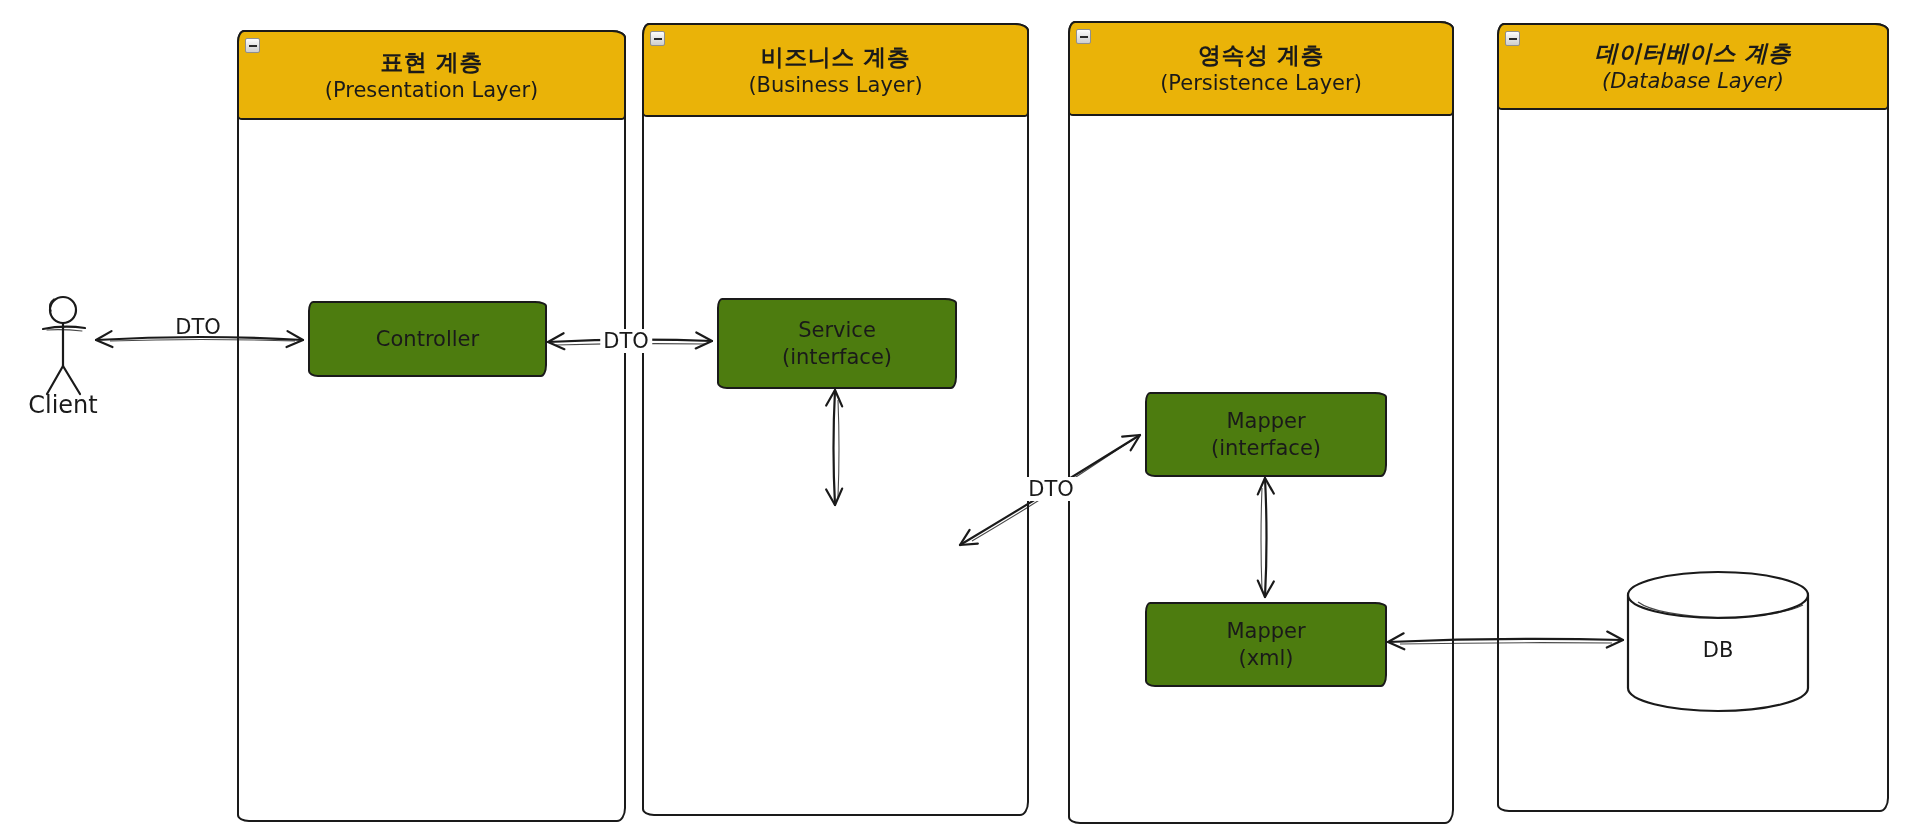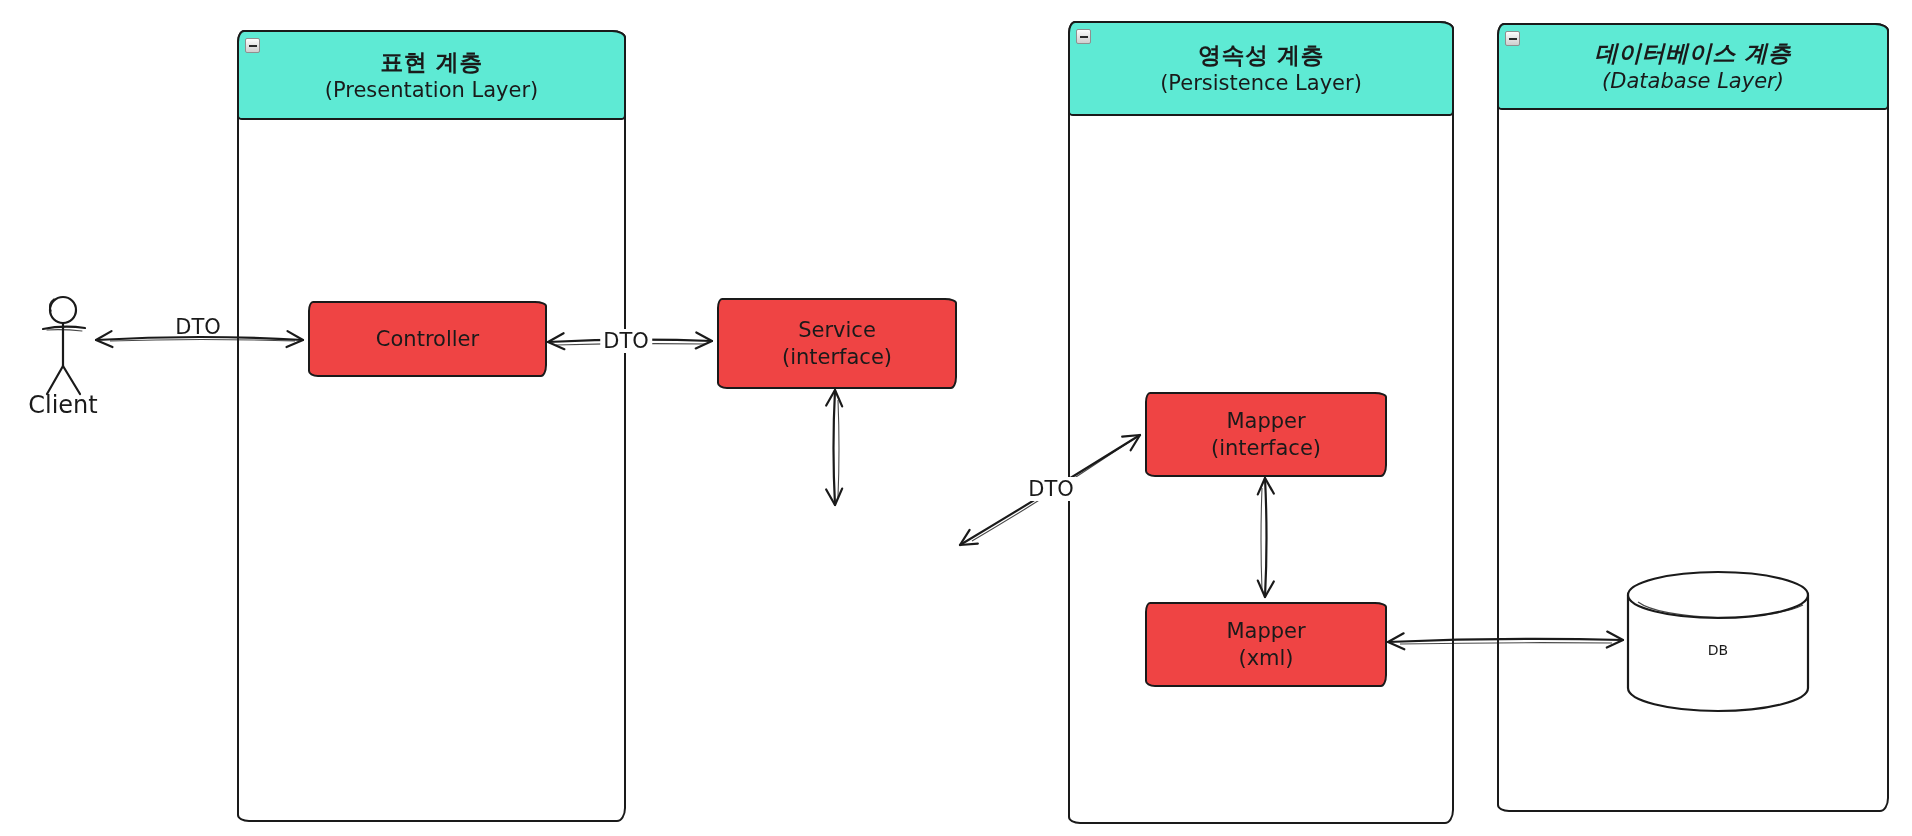--- a/index.html
+++ b/index.html
@@ -4,36 +4,36 @@
 <style>
   html,body{margin:0;padding:0;background:#ffffff;}
   body{width:1912px;height:836px;position:relative;overflow:hidden;
        font-family:"DejaVu Sans","Liberation Sans",sans-serif;color:#1a1a1a;}
   .canvas{position:absolute;inset:0;}
 
   
   .layer{position:absolute;border:2.2px solid #1a1a1a;background:transparent;
          border-radius:7px 14px 9px 12px / 12px 8px 14px 7px;z-index:1;}
   .layer-header{position:absolute;left:-2px;top:-2px;right:-2px;
-         border:2.2px solid #1a1a1a;background:#5eead4;
+         border:2.2px solid #1a1a1a;background:#eab308;
          border-radius:7px 14px 4px 5px / 12px 8px 5px 4px;
          display:flex;flex-direction:column;align-items:center;justify-content:center;
          text-align:left;}
   .title-ko{font-size:23px;font-weight:bold;line-height:30px;letter-spacing:.5px;}
   .title-en{font-size:21px;font-weight:normal;line-height:27px;}
 
   
   .collapse{position:absolute;left:6px;top:6px;width:15px;height:15px;
          border:1px solid #8f8f8f;border-radius:2px;
          background:linear-gradient(180deg,#fdfdfd 0%,#e3e3e3 55%,#cfcfcf 100%);
          display:flex;align-items:center;justify-content:center;box-sizing:border-box;}
   .collapse .bar{width:8px;height:2px;background:#2a2a2a;}
 
   
-  .node{position:absolute;border:2.2px solid #1a1a1a;background:#ef4444;
+  .node{position:absolute;border:2.2px solid #1a1a1a;background:#4d7c0f;
         border-radius:5px 12px 6px 10px / 10px 5px 12px 6px;
         display:flex;flex-direction:column;align-items:center;justify-content:center;
         text-align:center;z-index:3;font-size:21px;line-height:27px;}
 
   
   .flabel{position:absolute;transform:translate(-50%,-50%);font-size:21px;
           white-space:nowrap;z-index:4;}
   .flabel.onln{background:#ffffff;padding:0 3px;}
 
   svg.wires{position:absolute;left:0;top:0;z-index:2;}
@@ -46,20 +46,29 @@
   <div class="layer" style="left:237px;top:30px;width:385px;height:788px;">
     <div class="layer-header" style="height:86px;">
       <div class="collapse">
           <div class="bar"></div>
         </div>
       <div class="title-ko">표현 계층</div>
       <div class="title-en">(Presentation Layer)</div>
     </div>
   </div>
 
+  <div class="layer" style="left:642px;top:23px;width:383px;height:789px;">
+    <div class="layer-header" style="height:90px;">
+      <div class="collapse">
+          <div class="bar"></div>
+        </div>
+      <div class="title-ko">비즈니스 계층</div>
+      <div class="title-en">(Business Layer)</div>
+    </div>
+  </div>
 
   <div class="layer" style="left:1068px;top:21px;width:382px;height:799px;">
     <div class="layer-header" style="height:91px;">
       <div class="collapse">
           <div class="bar"></div>
         </div>
       <div class="title-ko">영속성 계층</div>
       <div class="title-en">(Persistence Layer)</div>
     </div>
   </div>
@@ -149,15 +158,15 @@
   </div>
 
   <div class="flabel" style="left:63px;top:405px;font-size:24px;">Client</div>
 
   <div class="flabel" style="left:198px;top:327px;">DTO</div>
 
   <div class="flabel onln" style="left:626px;top:341px;">DTO</div>
 
   <div class="flabel onln" style="left:1051px;top:489px;">DTO</div>
 
-  <div class="flabel" style="left:1718px;top:650px;font-size:14px;">DB</div>
+  <div class="flabel" style="left:1718px;top:650px;font-size:21px;">DB</div>
 
 </div>
 
 </body></html>

